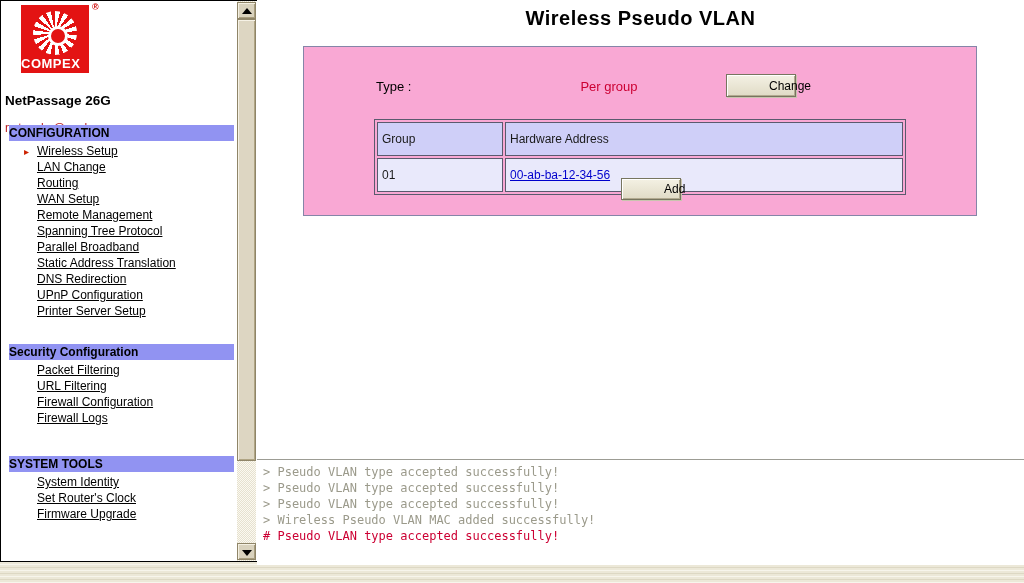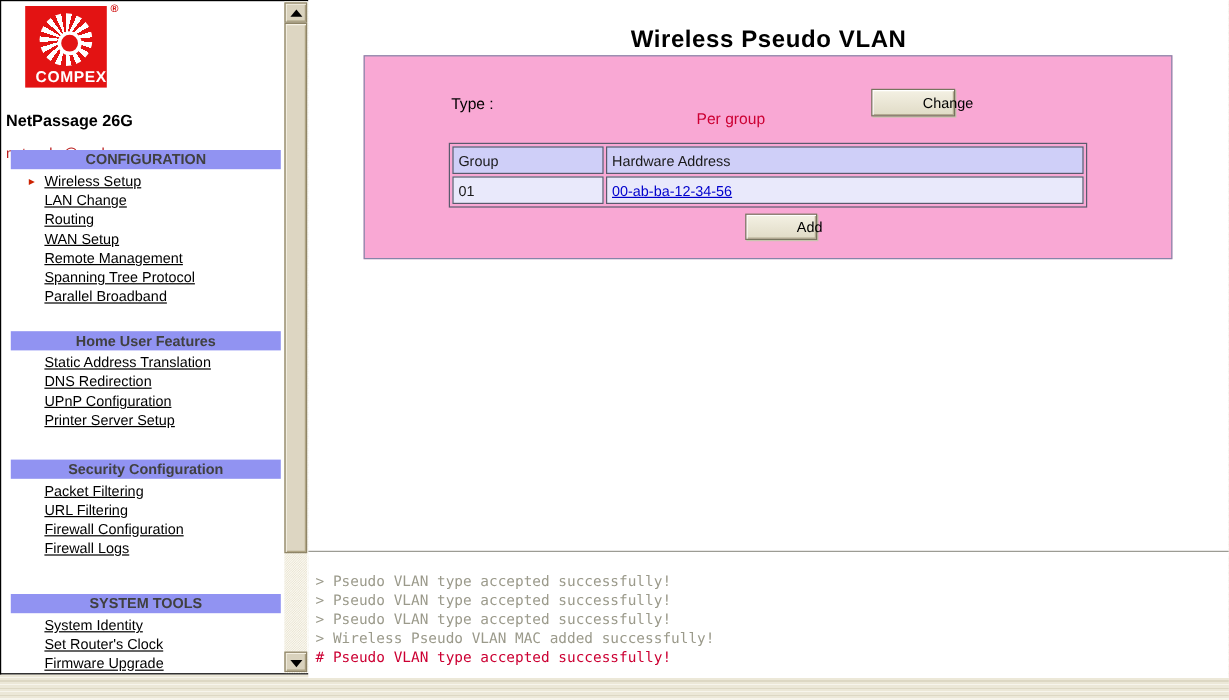--- a/index.html
+++ b/index.html
@@ -15,43 +15,43 @@
   .sidebar-frame {
     position:absolute; left:0; top:0; width:257px; height:562px;
     background:#fff; border-left:1px solid #000; border-top:1px solid #000; border-bottom:1px solid #000;
     overflow:hidden;
   }
   .sidebar-content { position:absolute; left:0; top:0; width:237px; height:100%; overflow:hidden; }
 
   .logo-block { position:absolute; left:0; top:0; width:237px; height:124px; }
   .logo-square {
     position:absolute; left:20px; top:4px; width:68px; height:68px;
-    background:#e31313; text-align:right;
+    background:#e31313; text-align:left;
   }
   .logo-burst {
     position:absolute; left:12px; top:6px; width:44px; height:44px; border-radius:50%;
     background:repeating-conic-gradient(#fff 0deg 13deg,#e31313 13deg 24deg);
   }
   .logo-burst::after {
     content:""; position:absolute; left:15px; top:15px; width:14px; height:14px;
     border-radius:50%; background:#e31313; border:3px solid #fff;
   }
   .logo-word {
     position:absolute; left:0; bottom:2px; width:100%;
     color:#fff; font-weight:bold; font-size:13px; letter-spacing:0.5px;
   }
   .logo-reg { position:absolute; left:91px; top:1px; color:#cc0000; font-size:9px; font-weight:bold; }
   .logo-tagline { position:absolute; left:4px; top:76px; font-weight:normal; font-size:12px; color:#b91c1c;margin-top:44px; }
   .logo-model   { position:absolute; left:4px; top:92px; font-weight:bold; font-size:13.5px; color:#000; }
 
   .sidebar-nav { position:absolute; left:0; top:124px; width:237px; }
   .nav-band {
     margin-left:8px; width:225px; height:16px; line-height:16px;
-    background:#9193f2; color:#404040; font-weight:bold; font-size:12px;
-    text-align:center; margin-bottom:2px;
+    background:#9193f2; color:#000000; font-weight:bold; font-size:12px;
+    text-align:left; margin-bottom:2px;
   }
   .nav-band.gap { margin-top:21px; }
   .nav-band.gap2 { margin-top:25px; }
   .nav-band.gap3 { margin-top:30px; }
   .nav-item {
     position:relative; padding-left:36px; height:16px; line-height:16px;
     font-size:12px; color:#000; text-decoration:underline; cursor:pointer;
     white-space:nowrap;
   }
   .nav-arrow {
@@ -85,59 +85,59 @@
     background:#ddd6c2; border:1px solid #8f8568;
     box-shadow:inset 1px 1px 0 #f6f2e6, inset -1px -1px 0 #b0a584;
   }
 
   
   .main-frame {
     position:absolute; left:257px; top:0; width:767px; height:459px;
     background:#fff; overflow:hidden;
   }
   .page-title {
-    margin-top:22px; text-align:center; font-size:20px; font-weight:bold; color:#000;
+    margin-top:7px; text-align:center; font-size:20px; font-weight:bold; color:#000;
     letter-spacing:0.5px;
   }
   .panel {
     position:absolute; left:46px; top:46px; width:674px; height:170px;
     background:#f9a8d4; border:1px solid #8585a8;
   }
   .type-label { position:absolute; left:72px; top:32px; font-size:13px; color:#000; }
-  .type-value { position:absolute; left:240px; top:32px; width:130px; text-align:center; font-size:13px; color:#cc0033;margin-top:12px; }
+  .type-value { position:absolute; left:240px; top:32px; width:130px; text-align:center; font-size:13px; color:#cc0033; }
   .btn {
     font-family:"Liberation Sans","DejaVu Sans",sans-serif;
     font-size:12px; color:#000; background:linear-gradient(#f4f1e4,#e0dbc6);
     border:1px solid #77755f;
     box-shadow:inset 1px 1px 0 #ffffff, inset -1px -1px 0 #b2aa90, 1px 1px 0 #c9c4ae;
     cursor:pointer;
     padding-left:42px;
   }
   .change-btn { position:absolute; left:422px; top:27px; width:70px; height:23px; }
   .add-btn { position:absolute; left:317px; top:131px; width:60px; height:22px; }
 
   .vlan-table {
     position:absolute; left:70px; top:72px; width:532px;
     border:1px solid #5a5a6e; border-collapse:separate; border-spacing:2px;
   }
   .vlan-table th, .vlan-table td {
-    border:1px solid #5a5a6e; height:23px; padding:0 4px;
+    border:1px solid #5a5a6e; height:34px; padding:0 4px;
     font-size:12px; font-weight:normal; text-align:left; color:#1a1a1a;
   }
   .vlan-table th { background:#cfcff8; }
   .vlan-table td { background:#e9e9fb; }
   .col-group { width:126px; }
   .mac-link { color:#0000cc; text-decoration:underline; cursor:pointer; }
 
   
   .console-frame {
     position:absolute; left:257px; top:459px; width:767px; height:106px;
     background:#fff; border-top:1px solid #9c9c94;
     box-shadow:inset 0 1px 0 #ffffff;
-    padding:16px 0 0 6px; overflow:hidden;
+    padding:4px 0 0 6px; overflow:hidden;
   }
   .console-line {
     font-family:"DejaVu Sans Mono","Liberation Mono",monospace;
     font-size:12px; line-height:16px; color:#9b9a8b; white-space:pre;
   }
   .console-line.highlight { color:#cc0033; font-weight:normal; }
 </style>
 </head>
 <body>
 
@@ -154,21 +154,20 @@
     </div>
     <div class="sidebar-nav" id="sidebar-nav">
         <div class="nav-band">CONFIGURATION</div>
         <div class="nav-item"><span class="nav-arrow">▸</span>Wireless Setup</div>
         <div class="nav-item">LAN Change</div>
         <div class="nav-item">Routing</div>
         <div class="nav-item">WAN Setup</div>
         <div class="nav-item">Remote Management</div>
         <div class="nav-item">Spanning Tree Protocol</div>
         <div class="nav-item">Parallel Broadband</div>
-        <div class="nav-band gap">Home User Features</div>
         <div class="nav-item">Static Address Translation</div>
         <div class="nav-item">DNS Redirection</div>
         <div class="nav-item">UPnP Configuration</div>
         <div class="nav-item">Printer Server Setup</div>
         <div class="nav-band gap2">Security Configuration</div>
         <div class="nav-item">Packet Filtering</div>
         <div class="nav-item">URL Filtering</div>
         <div class="nav-item">Firewall Configuration</div>
         <div class="nav-item">Firewall Logs</div>
         <div class="nav-band gap3">SYSTEM TOOLS</div>

